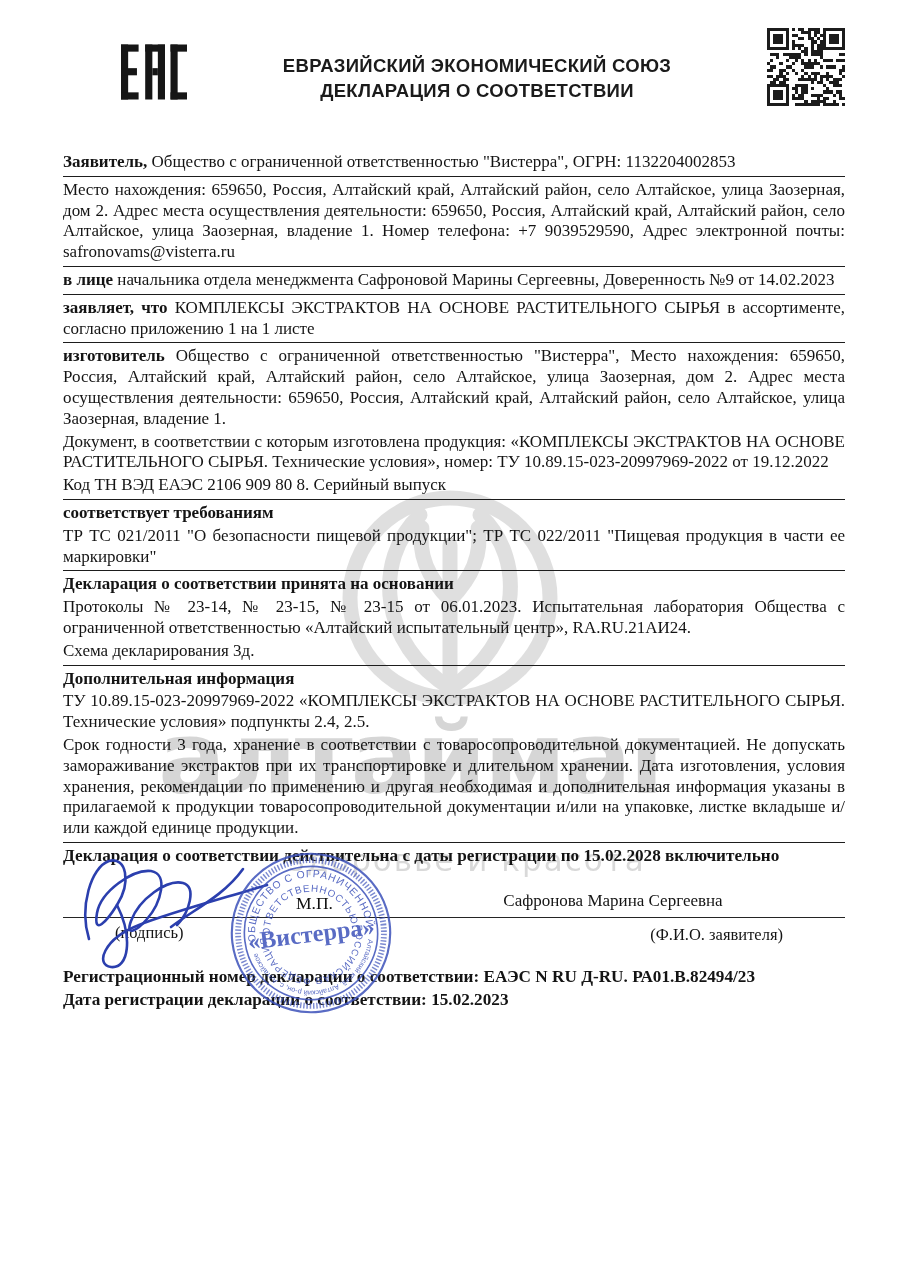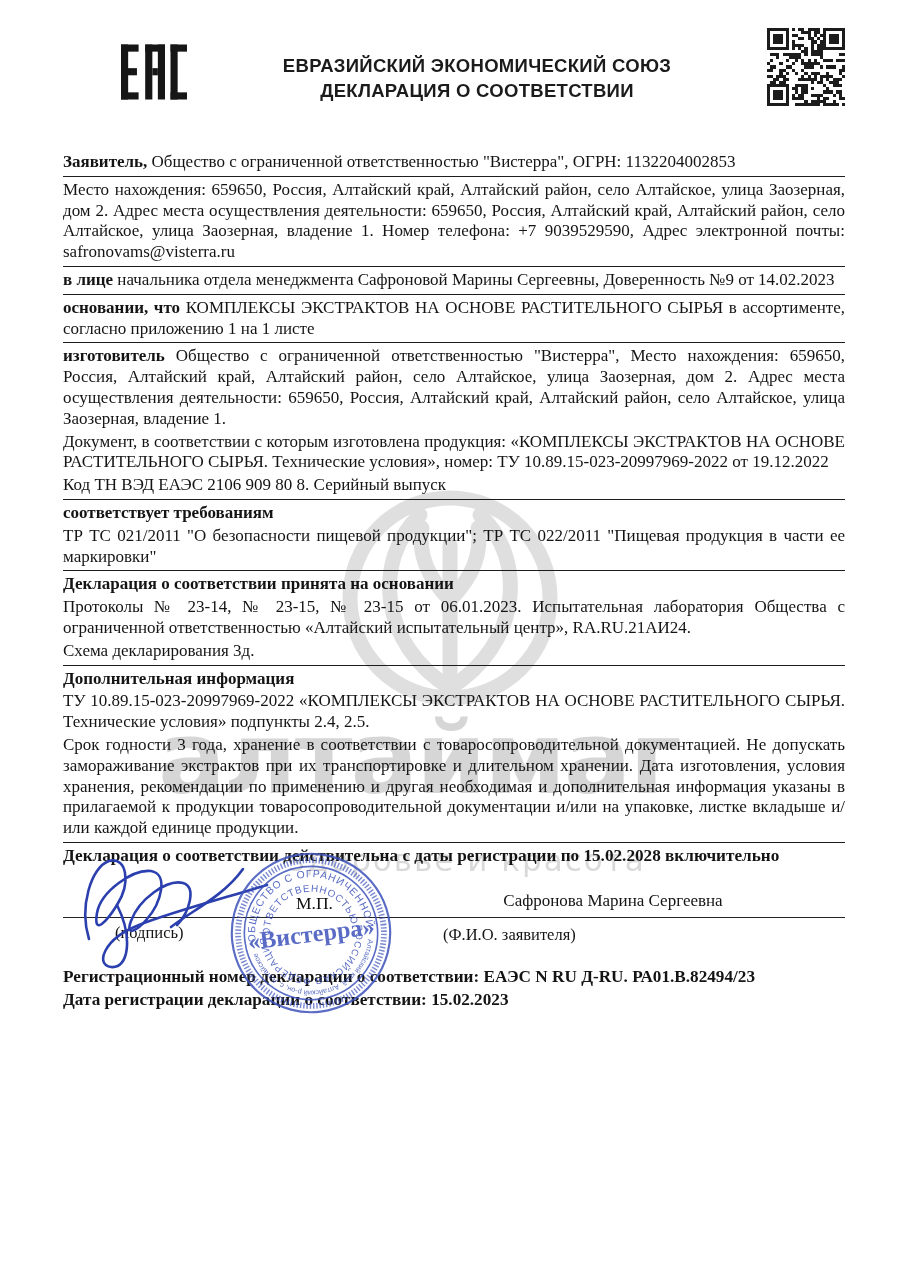--- a/index.html
+++ b/index.html
@@ -23,21 +23,21 @@
   .rule{border-top:1.6px solid #1d1d1d;height:0;margin:3px 0;}
   .lead{font-weight:bold;}
   .hbold{font-weight:bold;text-align:left;}
   .validity{font-weight:bold;font-size:17.2px;text-align:center;}
 
   .sigblock{position:relative;height:96px;}
   .sigline{position:absolute;left:0;right:0;top:48px;border-top:1.6px solid #242424;}
   .cap{position:absolute;font-size:16.5px;}
   .cap-sign{left:52px;top:54px;}
   .fio-name{position:absolute;left:380px;top:22px;width:340px;text-align:center;font-size:17px;}
-  .fio-cap{position:absolute;left:380px;top:56px;width:340px;text-align:left;font-size:16.5px;}
+  .fio-cap{position:absolute;left:380px;top:56px;width:340px;text-align:right;font-size:16.5px;}
   .mp{position:absolute;left:233px;top:24px;font-size:17.5px;color:#111;}
   .stamp{position:absolute;left:158px;top:-26px;width:180px;height:180px;
          transform:rotate(-7deg);opacity:.85;z-index:3;pointer-events:none;}
   .sig{position:absolute;left:8px;top:-28px;width:238px;height:152px;z-index:3;pointer-events:none;}
 
   .regline{font-weight:bold;font-size:17.2px;margin-top:18px;text-align:left;}
   .regline.second{}
 </style>
 </head>
 <body>
@@ -411,21 +411,21 @@
       <p>Место нахождения: 659650, Россия, Алтайский край, Алтайский район, село Алтайское, улица Заозерная, дом 2. Адрес места осуществления деятельности: 659650, Россия, Алтайский край, Алтайский район, село Алтайское, улица Заозерная, владение 1. Номер телефона: +7 9039529590, Адрес электронной почты: safronovams@visterra.ru</p>
       <div class="rule"></div>
 
       <p>
         <b class="lead">в лице</b>
         <span>начальника отдела менеджмента Сафроновой Марины Сергеевны, Доверенность №9 от 14.02.2023</span>
       </p>
       <div class="rule"></div>
 
       <p>
-        <b class="lead">основании, что</b>
+        <b class="lead">заявляет, что</b>
         <span>КОМПЛЕКСЫ ЭКСТРАКТОВ НА ОСНОВЕ РАСТИТЕЛЬНОГО СЫРЬЯ в ассортименте, согласно приложению 1 на 1 листе</span>
       </p>
       <div class="rule"></div>
 
       <p>
         <b class="lead">изготовитель</b>
         <span>Общество с ограниченной ответственностью "Вистерра", Место нахождения: 659650, Россия, Алтайский край, Алтайский район, село Алтайское, улица Заозерная, дом 2. Адрес места осуществления деятельности: 659650, Россия, Алтайский край, Алтайский район, село Алтайское, улица Заозерная, владение 1.</span>
       </p>
       <p>Документ, в соответствии с которым изготовлена продукция: «КОМПЛЕКСЫ ЭКСТРАКТОВ НА ОСНОВЕ РАСТИТЕЛЬНОГО СЫРЬЯ.  Технические условия», номер: ТУ 10.89.15-023-20997969-2022 от 19.12.2022</p>
       <p>Код ТН ВЭД ЕАЭС 2106 909 80 8.  Серийный выпуск</p>

